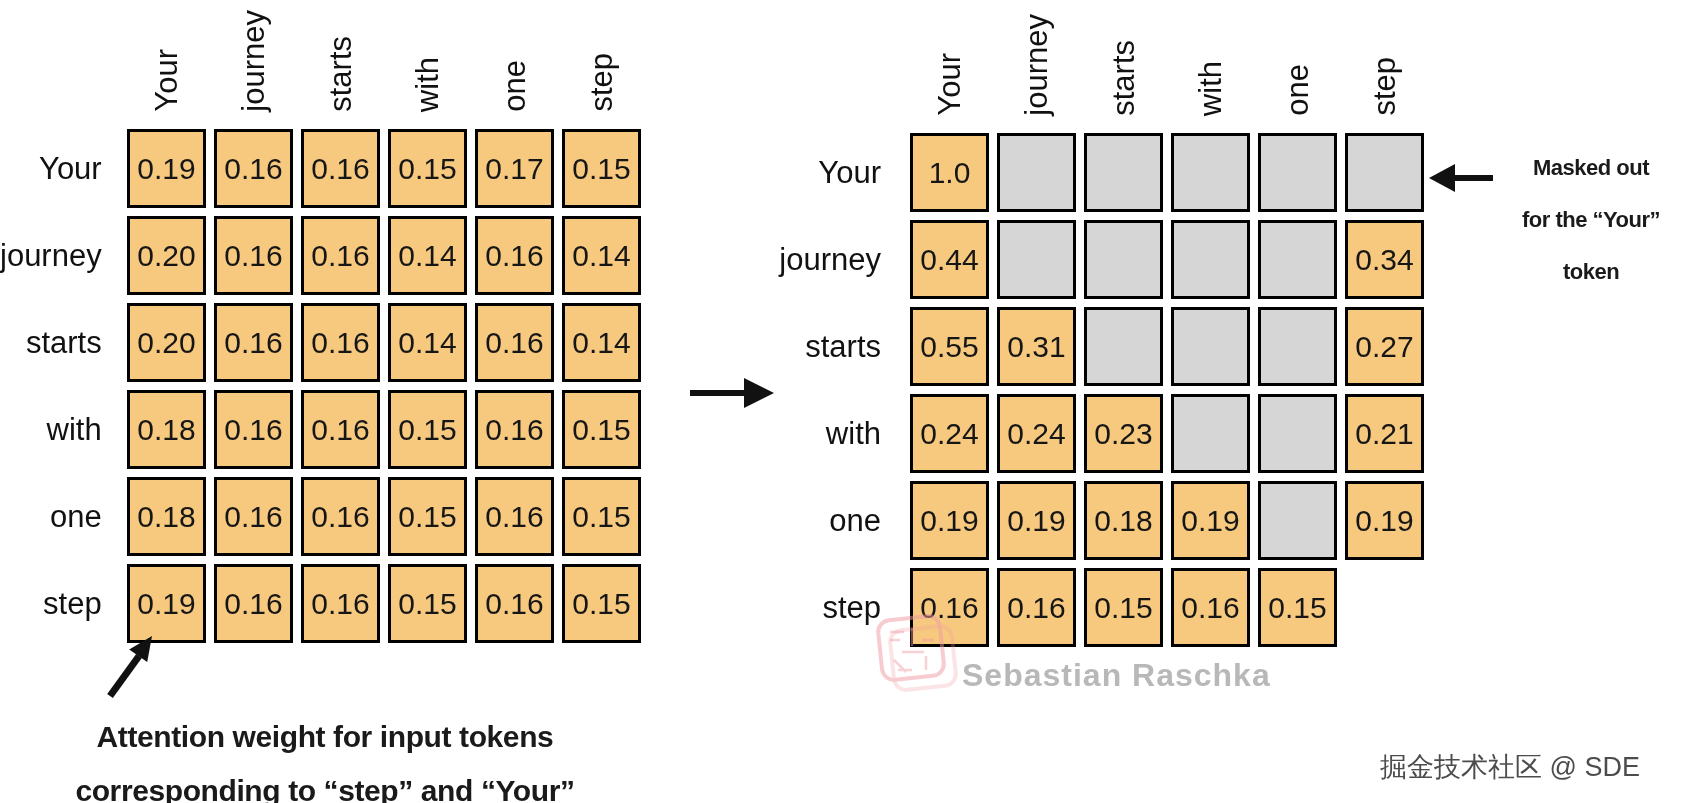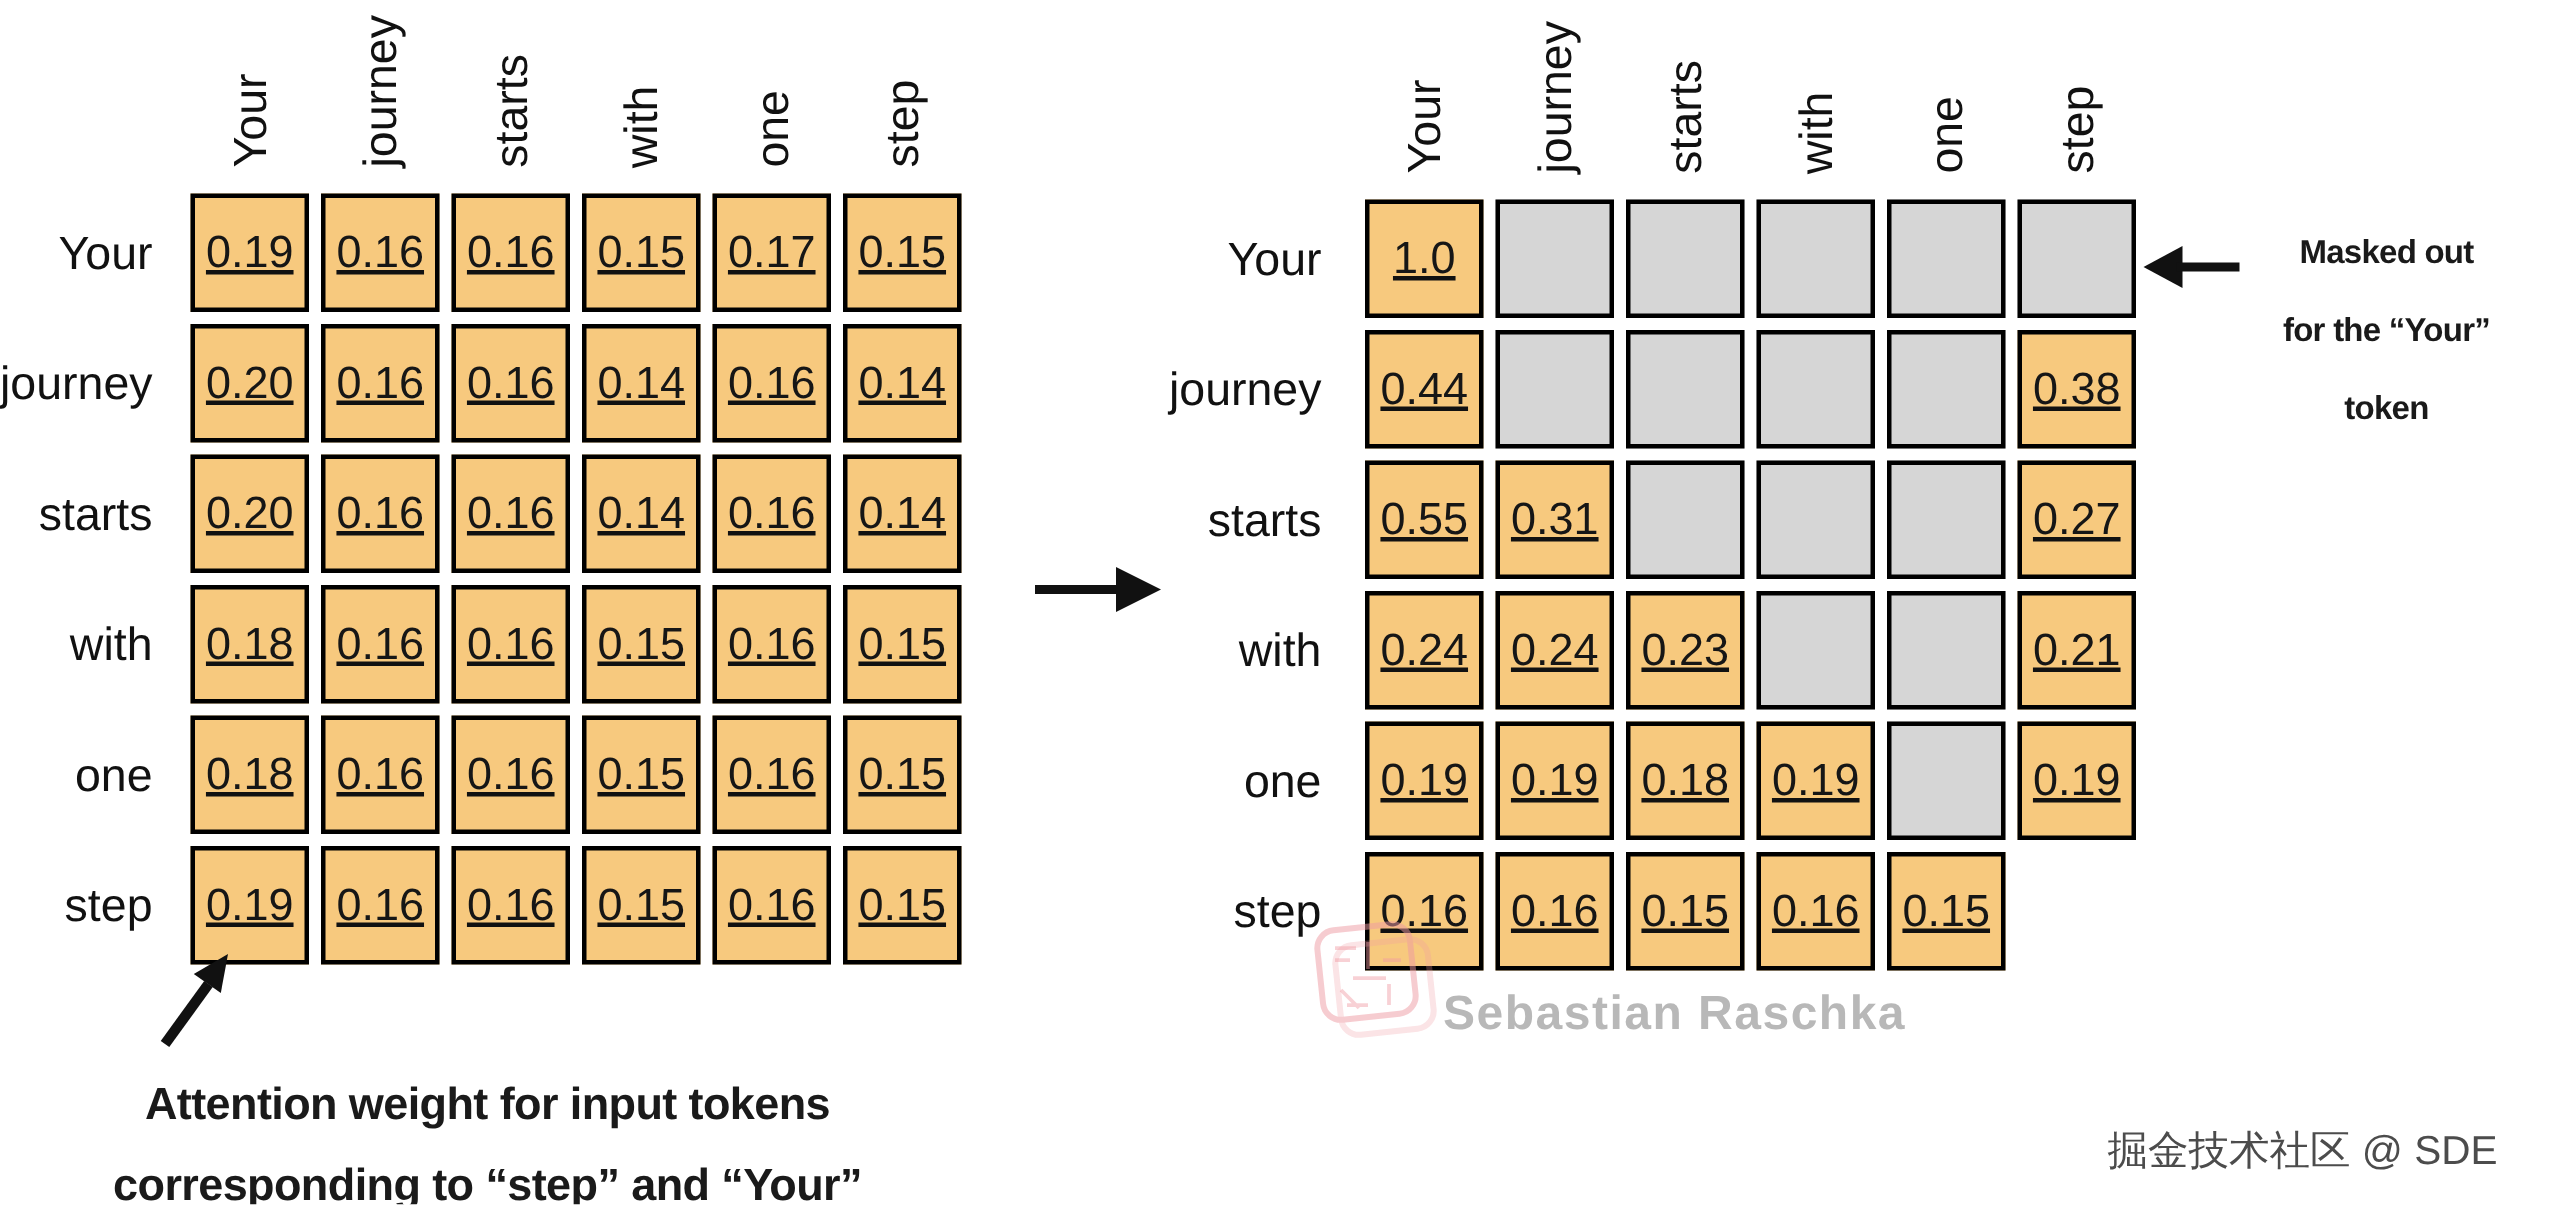--- a/index.html
+++ b/index.html
@@ -13,21 +13,20 @@
     color: #111111;
   }
 
   
   .grid {
     position: absolute;
     display: grid;
     grid-template-columns: repeat(6, 79px);
     grid-auto-rows: 79px;
     gap: 8px;
-    text-decoration: underline;
   }
   .m-left  .grid { left: 127px; top: 129px; }
   .m-right .grid { left: 910px; top: 133px; }
 
   .cell {
     box-sizing: border-box;
     background: var(--cell-fill, #F7C97E);
     border: 3px solid var(--cell-border, #000);
     display: flex;
     align-items: center;
@@ -111,21 +110,21 @@
     font-weight: bold;
     letter-spacing: 1px;
     color: var(--wm-text, #B8B8B8);
   }
 
   
   .footer {
     position: absolute;
     top: 749px; left: 1380px;
     width: 310px;
-    text-align: center;
+    text-align: left;
     font-size: 27px;
     color: var(--footer-text, #4C4C4C);
     text-shadow: 2px 2px 0 #ffffff;
   }
 </style>
 </head>
 <body>
 
 <div class="canvas">
 
@@ -232,21 +231,21 @@
         <div class="cell masked"></div>
         <div class="cell masked"></div>
         <div class="cell masked"></div>
         <div class="cell masked"></div>
         <div class="cell masked"></div>
         <div class="cell">0.44</div>
         <div class="cell masked"></div>
         <div class="cell masked"></div>
         <div class="cell masked"></div>
         <div class="cell masked"></div>
-        <div class="cell">0.38</div>
+        <div class="cell">0.34</div>
         <div class="cell">0.55</div>
         <div class="cell">0.31</div>
         <div class="cell masked"></div>
         <div class="cell masked"></div>
         <div class="cell masked"></div>
         <div class="cell">0.27</div>
         <div class="cell">0.24</div>
         <div class="cell">0.24</div>
         <div class="cell">0.23</div>
         <div class="cell masked"></div>

